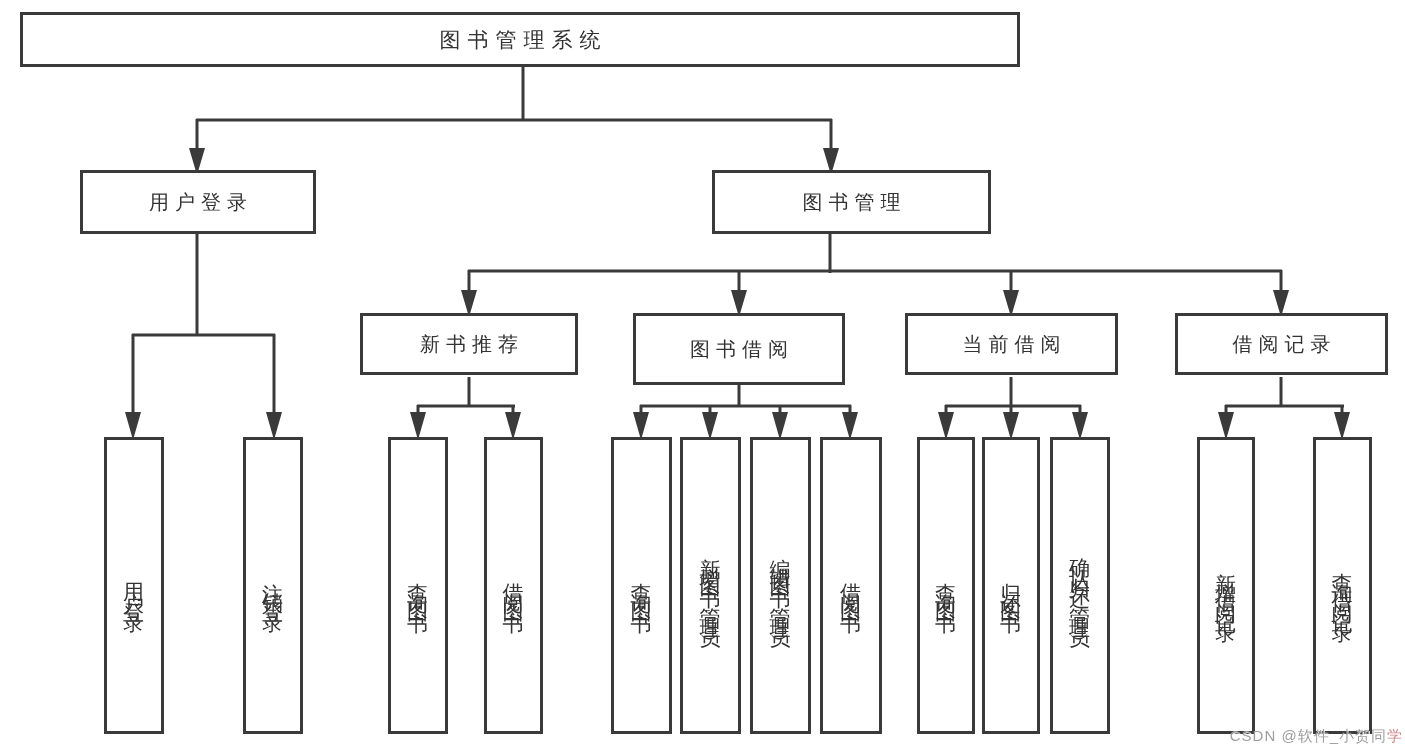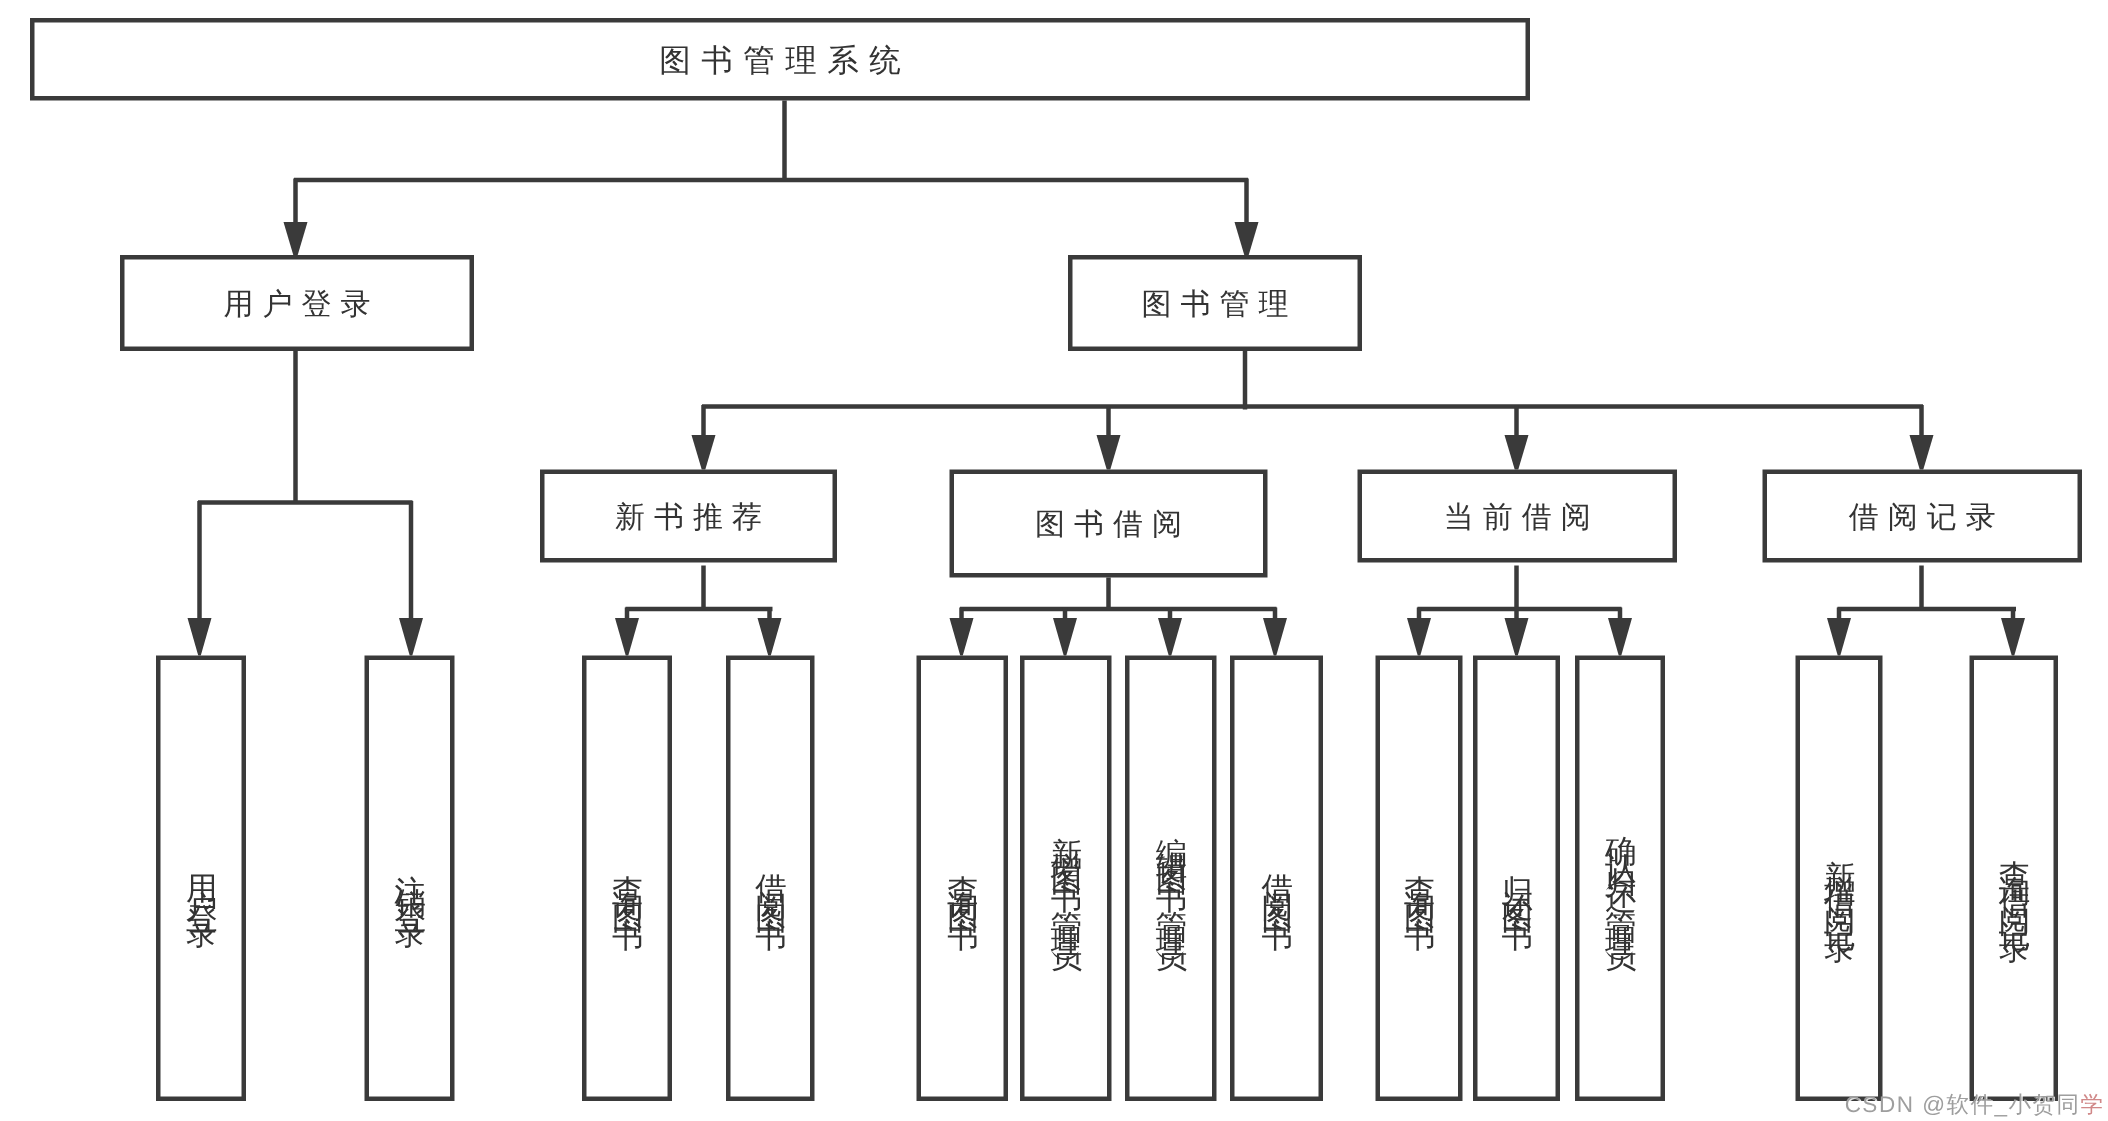--- a/index.html
+++ b/index.html
@@ -116,25 +116,25 @@
     <polygon points="1334,412 1350,412 1342,440"></polygon>
   </svg>
 
   <div class="box" style="left:20px;top:12px;width:1000px;height:55px;">
     <span class="hlabel root-label">图书管理系统</span>
   </div>
 
   <div class="box" style="left:80px;top:170px;width:236px;height:64px;">
     <span class="hlabel">用户登录</span>
   </div>
-  <div class="box" style="left:712px;top:170px;width:196px;height:64px;">
+  <div class="box" style="left:712px;top:170px;width:279px;height:64px;">
     <span class="hlabel">图书管理</span>
   </div>
 
-  <div class="box" style="left:360px;top:313px;width:198px;height:62px;">
+  <div class="box" style="left:360px;top:313px;width:218px;height:62px;">
     <span class="hlabel">新书推荐</span>
   </div>
   <div class="box" style="left:633px;top:313px;width:212px;height:72px;">
     <span class="hlabel">图书借阅</span>
   </div>
   <div class="box" style="left:905px;top:313px;width:213px;height:62px;">
     <span class="hlabel">当前借阅</span>
   </div>
   <div class="box" style="left:1175px;top:313px;width:213px;height:62px;">
     <span class="hlabel">借阅记录</span>

